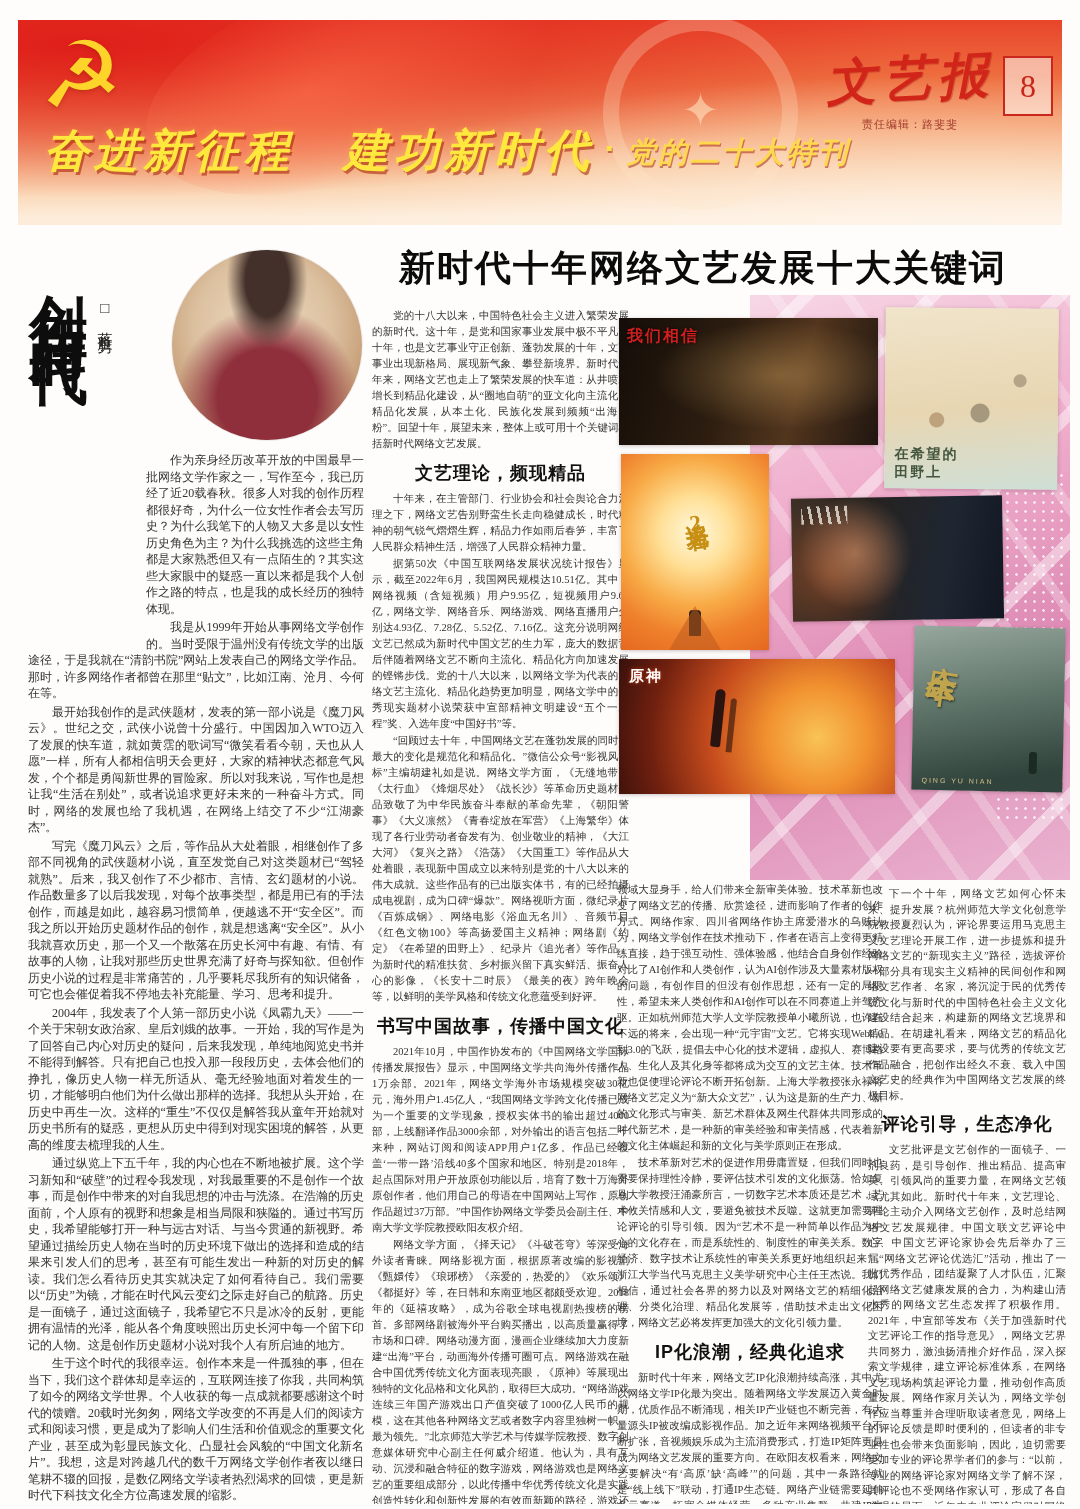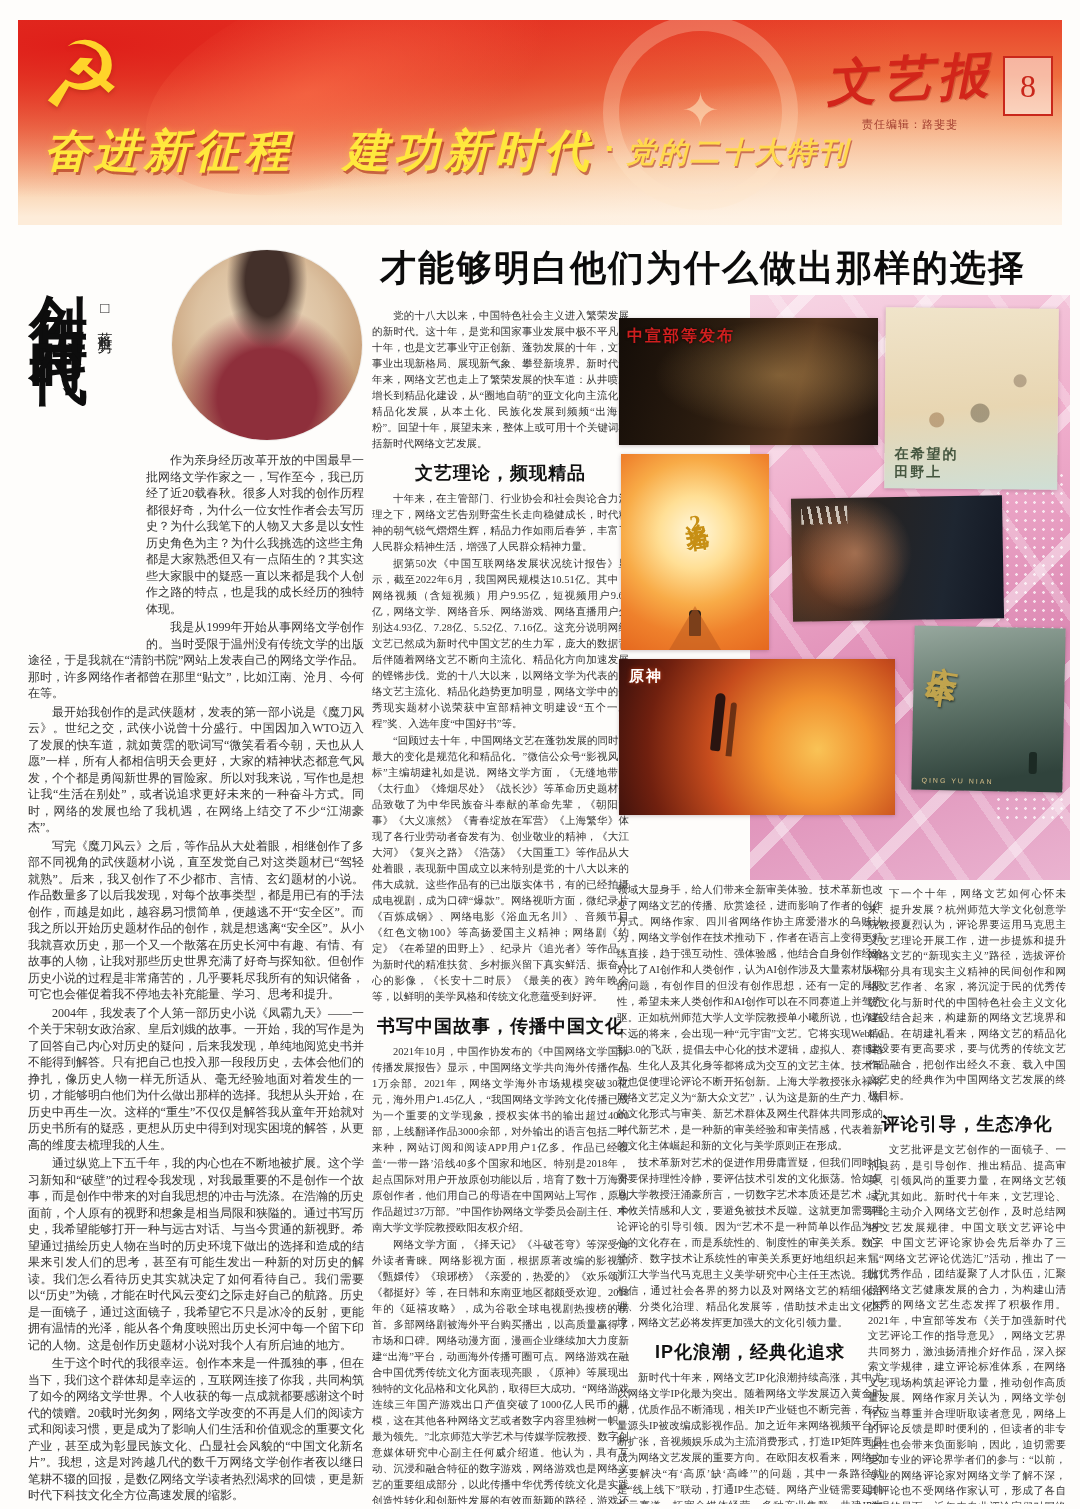--- a/index.html
+++ b/index.html
@@ -95,21 +95,21 @@
   .t-chaser .road{position:absolute;left:50%;bottom:0;transform:translateX(-50%);
       width:0;height:0;border-left:26px solid transparent;border-right:26px solid transparent;
       border-bottom:44px solid rgba(190,90,30,.55);}
   .t-couple{left:792px;top:497px;width:211px;height:123px;transform:rotate(-1deg);
       background:
         radial-gradient(circle at 30% 45%, rgba(214,150,110,.6), rgba(214,150,110,0) 35%),
         radial-gradient(circle at 18% 60%, rgba(190,90,40,.5), rgba(190,90,40,0) 40%),
         linear-gradient(100deg,#3d3026 0%,#262220 35%,#1e2631 72%,#121722 100%);}
   .t-couple .brush{position:absolute;left:10px;top:8px;width:46px;height:18px;
       background:repeating-linear-gradient(80deg, rgba(235,230,220,.8) 0 3px, rgba(235,230,220,0) 3px 9px);}
-  .t-genshin{left:619px;top:659px;width:276px;height:156px;
+  .t-genshin{left:619px;top:659px;width:276px;height:135px;
       background:
         radial-gradient(circle at 72% 58%, #f9c356 0%, #f1912f 24%, #c64c1d 50%, #70200f 78%, #38100c 100%);}
   .t-genshin .ptitle{position:absolute;left:10px;top:8px;font-size:15px;font-weight:900;color:#fff;
       letter-spacing:2px;font-family:"Liberation Sans",sans-serif;text-shadow:0 0 4px rgba(200,60,20,.9);}
   .t-genshin .char{position:absolute;left:34%;top:22%;width:10px;height:58px;background:#2a1410;
       border-radius:5px 5px 2px 2px;transform:rotate(6deg);box-shadow:14px 6px 0 -2px rgba(40,16,10,.6);}
   .t-qing{left:913px;top:627px;width:151px;height:164px;transform:rotate(1.2deg);
       background:linear-gradient(170deg,#97a89e 0%,#5f7469 45%,#30433c 88%);}
   .t-qing .ptitle{position:absolute;left:12px;top:16px;font-size:30px;font-weight:800;color:#c8a84b;
       writing-mode:vertical-rl;text-orientation:upright;letter-spacing:6px;transform:rotate(8deg);
@@ -151,21 +151,21 @@
         <p>作为亲身经历改革开放的中国最早一批网络文学作家之一，写作至今，我已历经了近20载春秋。很多人对我的创作历程都很好奇，为什么一位女性作者会去写历史？为什么我笔下的人物又大多是以女性历史角色为主？为什么我挑选的这些主角都是大家熟悉但又有一点陌生的？其实这些大家眼中的疑惑一直以来都是我个人创作之路的特点，也是我的成长经历的独特体现。</p>
         <p>我是从1999年开始从事网络文学创作的。当时受限于温州没有传统文学的出版途径，于是我就在“清韵书院”网站上发表自己的网络文学作品。那时，许多网络作者都曾在那里“贴文”，比如江南、沧月、今何在等。</p>
         <p>最开始我创作的是武侠题材，发表的第一部小说是《魔刀风云》。世纪之交，武侠小说曾十分盛行。中国因加入WTO迈入了发展的快车道，就如黄霑的歌词写“微笑看看今朝，天也从人愿”一样，所有人都相信明天会更好，大家的精神状态都意气风发，个个都是勇闯新世界的冒险家。所以对我来说，写作也是想让我“生活在别处”，或者说追求更好未来的一种奋斗方式。同时，网络的发展也给了我机遇，在网络上结交了不少“江湖豪杰”。</p>
         <p>写完《魔刀风云》之后，等作品从大处着眼，相继创作了多部不同视角的武侠题材小说，直至发觉自己对这类题材已“驾轻就熟”。后来，我又创作了不少都市、言情、玄幻题材的小说。作品数量多了以后我发现，对每个故事类型，都是用已有的手法创作，而越是如此，越容易习惯简单，便越逃不开“安全区”。而我之所以开始历史题材作品的创作，就是想逃离“安全区”。从小我就喜欢历史，那一个又一个散落在历史长河中有趣、有情、有故事的人物，让我对那些历史世界充满了好奇与探知欲。但创作历史小说的过程是非常痛苦的，几乎要耗尽我所有的知识储备，可它也会催促着我不停地去补充能量、学习、思考和提升。</p>
         <p>2004年，我发表了个人第一部历史小说《凤霸九天》——一个关于宋朝女政治家、皇后刘娥的故事。一开始，我的写作是为了回答自己内心对历史的疑问，后来我发现，单纯地阅览史书并不能得到解答。只有把自己也投入那一段段历史，去体会他们的挣扎，像历史人物一样无所适从、毫无经验地面对着发生的一切，才能够明白他们为什么做出那样的选择。我想从头开始，在历史中再生一次。这样的“重生”不仅仅是解答我从童年开始就对历史书所有的疑惑，更想从历史中得到对现实困境的解答，从更高的维度去梳理我的人生。</p>
         <p>通过纵览上下五千年，我的内心也在不断地被扩展。这个学习新知和“破壁”的过程令我发现，对我最重要的不是创作一个故事，而是创作中带来的对自我思想的冲击与洗涤。在浩瀚的历史面前，个人原有的视野和想象是相当局限和狭隘的。通过书写历史，我希望能够打开一种与远古对话、与当今贯通的新视野。希望通过描绘历史人物在当时的历史环境下做出的选择和造成的结果来引发人们的思考，甚至有可能生发出一种新的对历史的解读。我们怎么看待历史其实就决定了如何看待自己。我们需要以“历史”为镜，才能在时代风云变幻之际走好自己的航路。历史是一面镜子，通过这面镜子，我希望它不只是冰冷的反射，更能拥有温情的光泽，能从各个角度映照出历史长河中每一个留下印记的人物。这是创作历史题材小说对我个人有所启迪的地方。</p>
         <p>生于这个时代的我很幸运。创作本来是一件孤独的事，但在当下，我们这个群体却是幸运的，互联网连接了你我，共同构筑了如今的网络文学世界。个人收获的每一点成就都要感谢这个时代的馈赠。20载时光匆匆，网络文学改变的不再是人们的阅读方式和阅读习惯，更是成为了影响人们生活和价值观念的重要文化产业，甚至成为彰显民族文化、凸显社会风貌的“中国文化新名片”。我想，这是对跨越几代的数千万网络文学创作者夜以继日笔耕不辍的回报，是数亿网络文学读者热烈渴求的回馈，更是新时代下科技文化全方位高速发展的缩影。</p>
       </div>
   </div>
 
-  <div class="main-headline">才能够明白他们为什么做出那样的选择</div>
+  <div class="main-headline">新时代十年网络文艺发展十大关键词</div>
 
   <div id="col2" class="news-col">
       <p>党的十八大以来，中国特色社会主义进入繁荣发展的新时代。这十年，是党和国家事业发展中极不平凡的十年，也是文艺事业守正创新、蓬勃发展的十年，文艺事业出现新格局、展现新气象、攀登新境界。新时代十年来，网络文艺也走上了繁荣发展的快车道：从井喷式增长到精品化建设，从“圈地自萌”的亚文化向主流化、精品化发展，从本土化、民族化发展到频频“出海圈粉”。回望十年，展望未来，整体上或可用十个关键词概括新时代网络文艺发展。</p>
       <h3 class="sec-head">文艺理论，频现精品</h3>
       <p>十年来，在主管部门、行业协会和社会舆论合力治理之下，网络文艺告别野蛮生长走向稳健成长，时代精神的朝气锐气熠熠生辉，精品力作如雨后春笋，丰富了人民群众精神生活，增强了人民群众精神力量。</p>
       <p>据第50次《中国互联网络发展状况统计报告》显示，截至2022年6月，我国网民规模达10.51亿。其中，网络视频（含短视频）用户9.95亿，短视频用户9.62亿，网络文学、网络音乐、网络游戏、网络直播用户分别达4.93亿、7.28亿、5.52亿、7.16亿。这充分说明网络文艺已然成为新时代中国文艺的生力军，庞大的数据背后伴随着网络文艺不断向主流化、精品化方向加速发展的铿锵步伐。党的十八大以来，以网络文学为代表的网络文艺主流化、精品化趋势更加明显，网络文学中的优秀现实题材小说荣获中宣部精神文明建设“五个一工程”奖、入选年度“中国好书”等。</p>
       <p>“回顾过去十年，中国网络文艺在蓬勃发展的同时，最大的变化是规范化和精品化。”微信公众号“影视风向标”主编胡建礼如是说。网络文学方面，《无缝地带》《太行血》《烽烟尽处》《战长沙》等革命历史题材作品致敬了为中华民族奋斗奉献的革命先辈，《朝阳警事》《大义凛然》《青春绽放在军营》《上海繁华》体现了各行业劳动者奋发有为、创业敬业的精神，《大江大河》《复兴之路》《浩荡》《大国重工》等作品从大处着眼，表现新中国成立以来特别是党的十八大以来的伟大成就。这些作品有的已出版实体书，有的已经拍摄成电视剧，成为口碑“爆款”。网络视听方面，微纪录片《百炼成钢》、网络电影《浴血无名川》、音频节目《红色文物100》等高扬爱国主义精神；网络剧《约定》《在希望的田野上》、纪录片《追光者》等作品，为新时代的精准扶贫、乡村振兴留下真实鲜活、振奋人心的影像，《长安十二时辰》《最美的夜》跨年晚会等，以鲜明的美学风格和传统文化意蕴受到好评。</p>
       <h3 class="sec-head">书写中国故事，传播中国文化</h3>
       <p>2021年10月，中国作协发布的《中国网络文学国际传播发展报告》显示，中国网络文学共向海外传播作品1万余部。2021年，网络文学海外市场规模突破30亿元，海外用户1.45亿人，“我国网络文学跨文化传播已成为一个重要的文学现象，授权实体书的输出超过4000部，上线翻译作品3000余部，对外输出的语言包括二十来种，网站订阅和阅读APP用户1亿多。作品已经覆盖‘一带一路’沿线40多个国家和地区。特别是2018年，起点国际对用户开放原创功能以后，培育了数十万海外原创作者，他们用自己的母语在中国网站上写作，原创作品超过37万部。”中国作协网络文学委员会副主任、中南大学文学院教授欧阳友权介绍。</p>
       <p>网络文学方面，《择天记》《斗破苍穹》等深受海外读者青睐。网络影视方面，根据原著改编的影视剧《甄嬛传》《琅琊榜》《亲爱的，热爱的》《欢乐颂》《都挺好》等，在日韩和东南亚地区都颇受欢迎。2018年的《延禧攻略》，成为谷歌全球电视剧热搜榜的榜首。多部网络剧被海外平台购买播出，以高质量赢得了市场和口碑。网络动漫方面，漫画企业继续加大力度新建“出海”平台，动画海外传播可圈可点。网络游戏在融合中国优秀传统文化方面表现亮眼，《原神》等展现出独特的文化品格和文化风韵，取得巨大成功。“网络游戏连续三年国产游戏出口产值突破了1000亿人民币的规模，这在其他各种网络文艺或者数字内容里独树一帜、最为领先。”北京师范大学艺术与传媒学院教授、数字创意媒体研究中心副主任何威介绍道。他认为，具有互动、沉浸和融合特征的数字游戏，网络游戏也是网络文艺的重要组成部分，以此传播中华优秀传统文化是实践创造性转化和创新性发展的有效而新颖的路径，游戏还有助于实现各国之间的人文交流和民心相通。</p>
@@ -180,21 +180,21 @@
       <p>下一个十年，网络文艺如何心怀未来、提升发展？杭州师范大学文化创意学院教授夏烈认为，评论界要运用马克思主义文艺理论开展工作，进一步提炼和提升网络文艺的“新现实主义”路径，选拔评价一部分具有现实主义精神的民间创作和网络文艺作者、名家，将沉淀于民的优秀传统文化与新时代的中国特色社会主义文化建设结合起来，构建新的网络文艺境界和精品。在胡建礼看来，网络文艺的精品化建设要有更高要求，要与优秀的传统文艺作品融合，把创作出经久不衰、载入中国文艺史的经典作为中国网络文艺发展的终极目标。</p>
       <h3 class="sec-head">评论引导，生态净化</h3>
       <p>文艺批评是文艺创作的一面镜子、一剂良药，是引导创作、推出精品、提高审美、引领风尚的重要力量，在网络文艺领域尤其如此。新时代十年来，文艺理论、评论主动介入网络文艺创作，及时总结网络文艺发展规律。中国文联文艺评论中心、中国文艺评论家协会先后举办了三届“网络文艺评论优选汇”活动，推出了一批优秀作品，团结凝聚了人才队伍，汇聚起网络文艺健康发展的合力，为构建山清水秀的网络文艺生态发挥了积极作用。2021年，中宣部等发布《关于加强新时代文艺评论工作的指导意见》，网络文艺界共同努力，激浊扬清推介好作品，深入探索文学规律，建立评论标准体系，在网络文艺现场构筑起评论力量，推动创作高质量发展。网络作家月关认为，网络文学创作应当尊重并合理听取读者意见，网络上的评论反馈是即时便利的，但读者的非专业性也会带来负面影响，因此，迫切需要更加专业的评论界学者们的参与：“以前，专业的网络评论家对网络文学了解不深，其评论也不受网络作家认可，形成了各自弹唱的局面。近年来专业评论家们对网络文学投入了大量精力和时间来进行研究，评论越来越准确、犀利。”</p>
     </div>
 
   <div class="backdrop">
     <div class="dots"></div>
   </div>
 
   <div class="tile t-war">
-    <span class="ptitle">中宣部等发布</span>
+    <span class="ptitle">我们相信</span>
   </div>
 
   <div class="tile t-field">
     <span class="ptitle">在希望的田野上</span>
   </div>
 
   <div class="tile t-chaser">
     <span class="ptitle">追光者2</span>
     <span class="figure"></span>
     <span class="road"></span>

